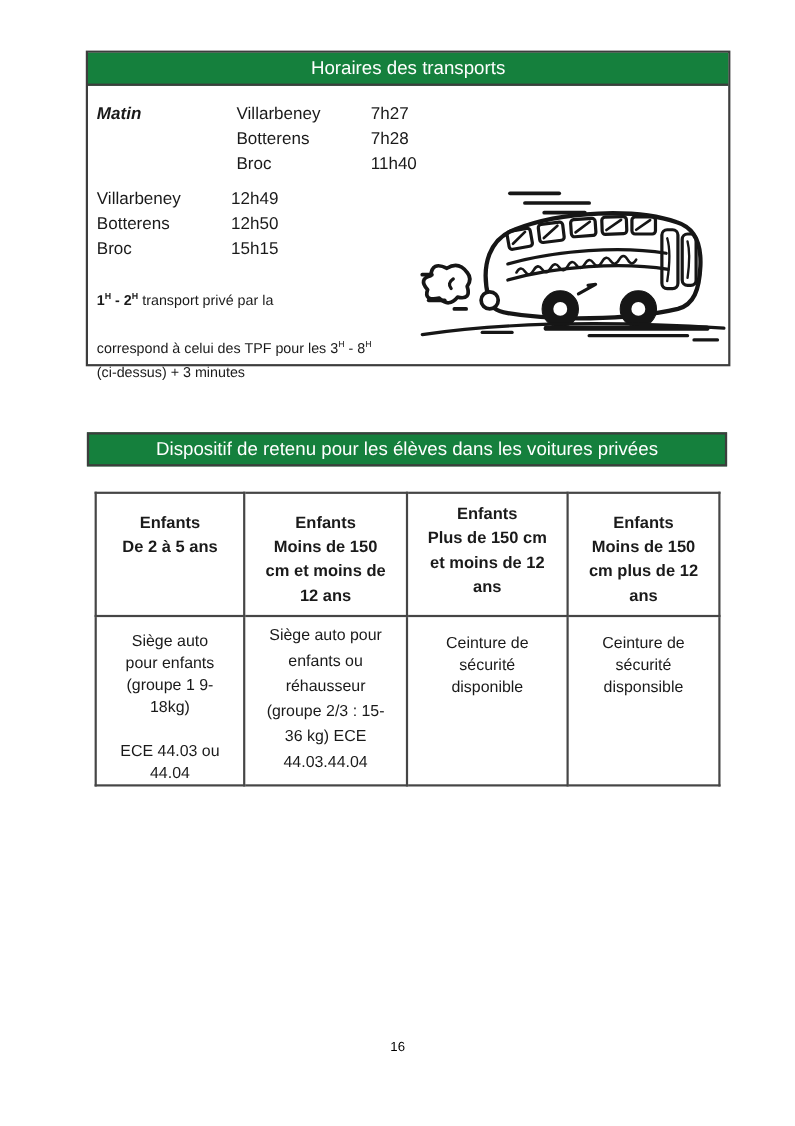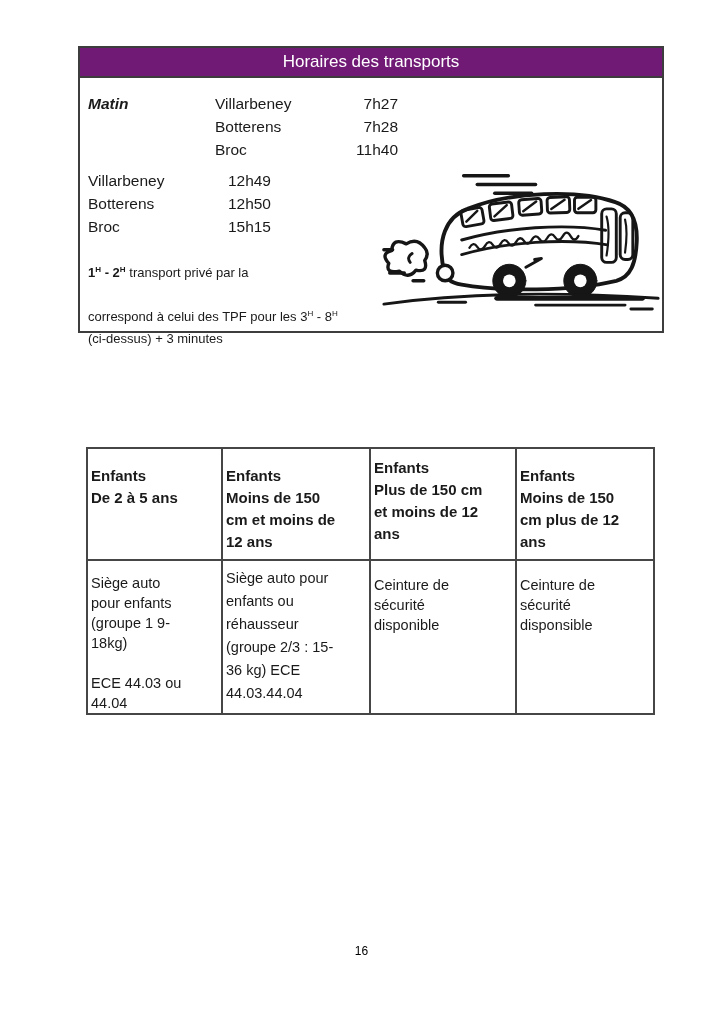--- a/index.html
+++ b/index.html
@@ -6,49 +6,49 @@
   #page{
     position:relative;width:723px;height:1024px;background:#ffffff;
     font-family:"Liberation Sans",sans-serif;color:#1a1a1a;overflow:hidden;
   }
   
   #box1{
     position:absolute;left:78px;top:46px;width:586px;height:287px;
     border:2px solid #3d3d3d;box-sizing:border-box;background:#fff;
   }
   .bluebar{
-    background:#701a75;color:#ffffff;text-align:center;
+    background:#15803d;color:#ffffff;text-align:center;
     font-size:17px;
   }
   #box1 .bluebar{
     height:28px;line-height:28px;border-bottom:2px solid #3d3d3d;
   }
   #box1-content{padding:14px 8px 0 8px;font-size:15.5px;}
   .sched-group{display:flex;margin-bottom:8px;}
   .sched-label{width:127px;font-weight:bold;font-style:italic;line-height:23px;}
   .sched-stops{flex:1;}
   .sched-stop{display:flex;line-height:23px;gap:34px;}
   .sched-stop .place{width:88px;}
-  .sched-stop .time{width:61px;text-align:right;}
+  .sched-stop .time{width:61px;text-align:left;}
   .note{margin:24px 0 0 0;line-height:22px;font-size:13px;width:420px;position:relative;z-index:2;}
   .b{font-weight:bold;}
   sup.h{font-size:0.62em;vertical-align:super;line-height:0;}
   #bus{position:absolute;left:300px;top:116px;width:282px;height:150px;z-index:1;}
   
   #bar2{
     position:absolute;left:79px;top:393px;width:582px;height:31px;
     border:2px solid #3d3d3d;box-sizing:border-box;line-height:27px;
   }
   
   #restraint-table{
     position:absolute;left:86px;top:447px;width:567px;
     border-collapse:collapse;table-layout:fixed;background:#fff;
   }
   #restraint-table th,#restraint-table td{
-    border:2px solid #464646;vertical-align:top;text-align:left;
+    border:2px solid #464646;vertical-align:top;text-align:center;
     white-space:pre-line;box-sizing:border-box;padding:0 3px;
   }
   #restraint-table th{height:112px;font-size:15px;font-weight:bold;line-height:22px;padding-top:16px;}
   #restraint-table th:nth-child(3){padding-top:8px;}
   #restraint-table td{height:112px;font-size:14.5px;line-height:20px;padding-top:12px;}
   #restraint-table td:nth-child(2){line-height:23px;padding-top:6px;}
   #restraint-table td:nth-child(3),#restraint-table td:nth-child(4){padding-top:14px;}
   
   #page-number{
     position:absolute;left:0;right:0;top:944px;text-align:center;
@@ -146,20 +146,21 @@
       <circle cx="67" cy="110" r="8" fill="#ffffff" stroke-width="3.5"></circle>
 
       <path d="M4,142 C80,131 180,129 286,136" stroke-width="3"></path>
       <path d="M120,136 h150" stroke-width="5"></path>
       <path d="M160,143 h92" stroke-width="3"></path>
       <path d="M258,147 h22" stroke-width="3"></path>
       <path d="M60,140 h28" stroke-width="3"></path>
     </svg>
   </div>
 
+  <div id="bar2" class="bluebar">Dispositif de retenu pour les élèves dans les voitures privées</div>
 
   <table id="restraint-table">
     <colgroup>
       <col style="width:135px">
         <col style="width:148px">
         <col style="width:146px">
         <col style="width:138px">
     </colgroup>
     <tbody>
         <tr>

